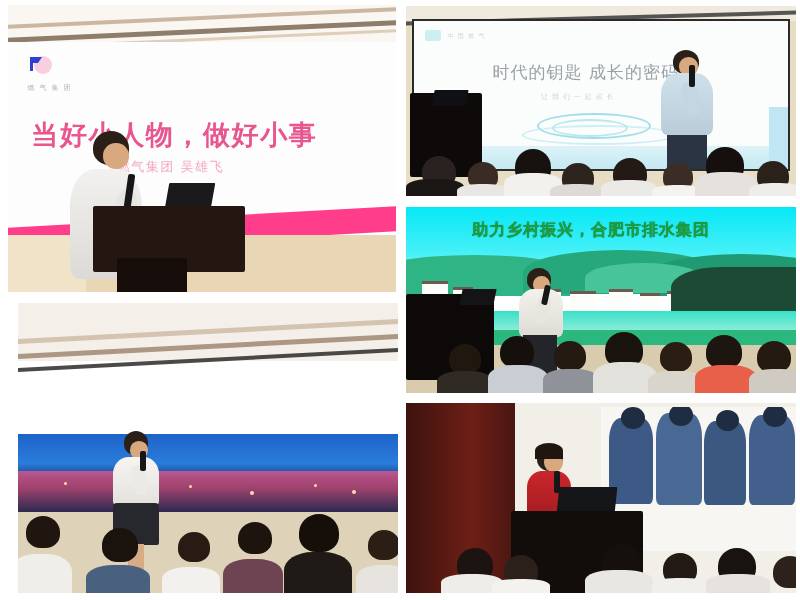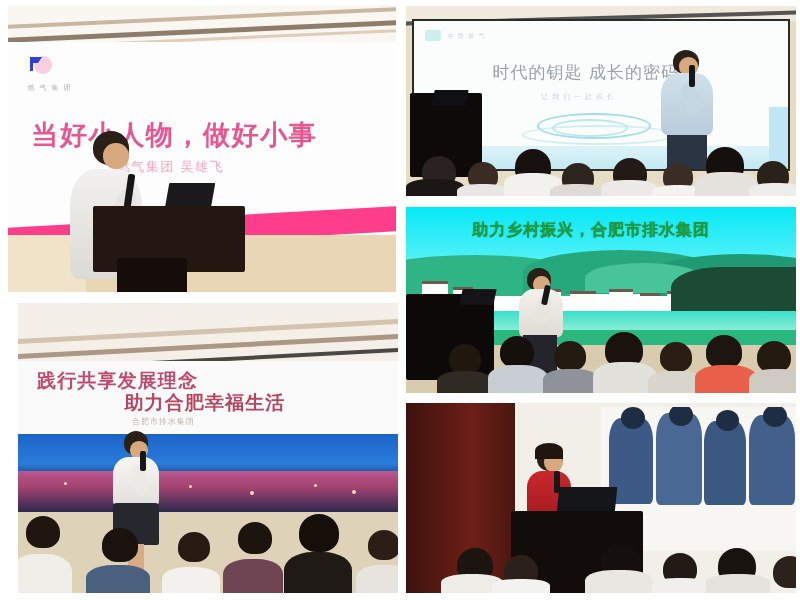--- a/index.html
+++ b/index.html
@@ -225,25 +225,20 @@
     </div>
   </div>
 
   <div class="photo" id="p4" style="left:18px;top:303px;width:380px;height:290px;">
 
     <div class="ceiling" style="height:20%;background:#f4f0e9;"></div>
     <div class="ceilingline" style="top:9%;transform:rotate(-3deg);background:#cdbba4;height:5px;"></div>
     <div class="ceilingline" style="top:14%;transform:rotate(-3deg);background:#9d8771;height:5px;"></div>
     <div class="ceilingline" style="top:19%;transform:rotate(-3deg);background:#2c2a28;height:4px;"></div>
 
-    <div class="slidewhite" style="top:20%;height:25%;">
-      <div class="slide-title" style="left:5%;top:10%;font-size:19px;color:#c04a6b;">践行共享发展理念</div>
-      <div class="slide-title" style="left:28%;top:40%;font-size:19px;color:#b8455f;">助力合肥幸福生活</div>
-      <div class="slide-sub" style="left:30%;top:76%;font-size:8px;color:#bdb6b0;">合肥市排水集团</div>
-    </div>
 
     <div class="cityscreen" style="top:45%;height:27%;">
       <div style="position:absolute;left:0;right:0;top:48%;height:52%;background:linear-gradient(#d7588f,#b8456f 40%,#2e2a52);opacity:.85;"></div>
       <div class="citylight" style="left:12%;top:62%;width:3px;height:3px;"></div>
       <div class="citylight" style="left:28%;top:70%;width:4px;height:4px;"></div>
       <div class="citylight" style="left:45%;top:66%;width:3px;height:3px;"></div>
       <div class="citylight" style="left:61%;top:74%;width:4px;height:4px;"></div>
       <div class="citylight" style="left:78%;top:64%;width:3px;height:3px;"></div>
       <div class="citylight" style="left:88%;top:72%;width:4px;height:4px;"></div>
     </div>

